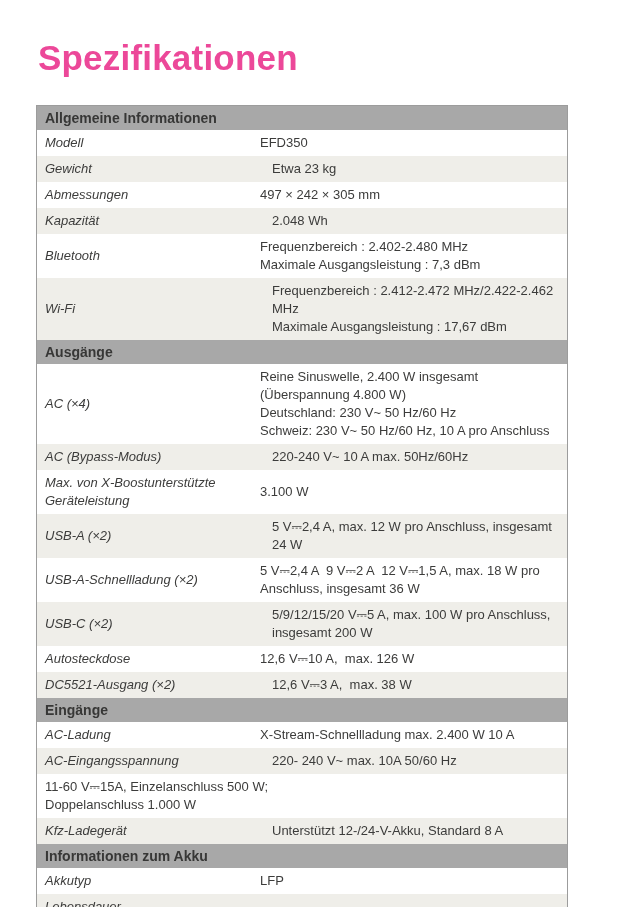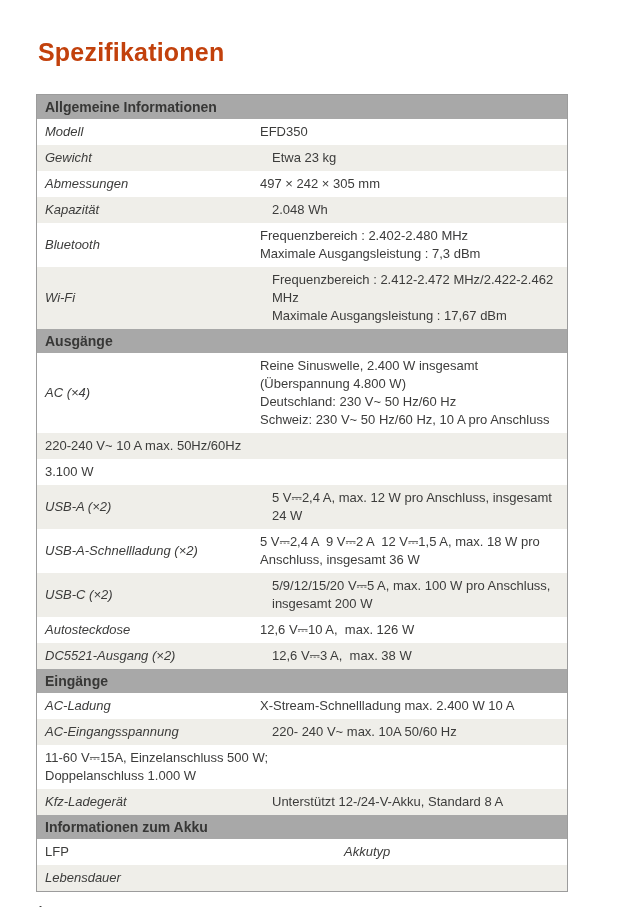--- a/index.html
+++ b/index.html
@@ -5,23 +5,23 @@
   * { box-sizing: border-box; margin: 0; padding: 0; }
   html, body {
     width: 640px;
     background: #ffffff;
     font-family: "Liberation Sans", "DejaVu Sans", sans-serif;
     color: #3c3c3b;
   }
   body { height: 907px; overflow: hidden; }
   .page { padding: 30px 36px 0 36px; }
   .page-title {
-    font-size: 25px;
+    font-size: 35px;
     font-weight: 700;
-    color: #c2410c;
+    color: #ec4899;
     margin: 8px 0 27px 2px;
     letter-spacing: 0.2px;
   }
   .spec-table {
     width: 532px;
     border: 1px solid #9c9c9c;
     font-size: 13px;
   }
   .section-header {
     background: #a8a8a8;
@@ -95,23 +95,25 @@
 
     <div>
       <div class="section-header">Ausgänge</div>
       <div class="row">
         <div class="cell label">AC (×4)</div>
         <div class="cell value">Reine Sinuswelle, 2.400 W insgesamt (Überspannung 4.800 W)
 Deutschland: 230 V~ 50 Hz/60 Hz
 Schweiz: 230 V~ 50 Hz/60 Hz, 10 A pro Anschluss</div>
       </div>
       <div class="row alt">
+        <div class="cell label">AC (Bypass-Modus)</div>
         <div class="cell value">220-240 V~ 10 A max. 50Hz/60Hz</div>
       </div>
       <div class="row">
+        <div class="cell label">Max. von X-Boostunterstützte Geräteleistung</div>
         <div class="cell value">3.100 W</div>
       </div>
       <div class="row alt">
         <div class="cell label">USB-A (×2)</div>
         <div class="cell value">5 V⎓2,4 A, max. 12 W pro Anschluss, insgesamt 24 W</div>
       </div>
       <div class="row">
         <div class="cell label">USB-A-Schnellladung (×2)</div>
         <div class="cell value">5 V⎓2,4 A  9 V⎓2 A  12 V⎓1,5 A, max. 18 W pro Anschluss, insgesamt 36 W</div>
       </div>
@@ -145,22 +147,22 @@
       </div>
       <div class="row alt">
         <div class="cell label">Kfz-Ladegerät</div>
         <div class="cell value">Unterstützt 12-/24-V-Akku, Standard 8 A</div>
       </div>
     </div>
 
     <div>
       <div class="section-header">Informationen zum Akku</div>
       <div class="row">
+        <div class="cell label">Akkutyp</div>
         <div class="cell value">LFP</div>
-        <div class="cell label">Akkutyp</div>
       </div>
       <div class="row alt">
         <div class="cell label">Lebensdauer</div>
       </div>
     </div>
 
   </div>
 
   <div class="page-number">1</div>
 

